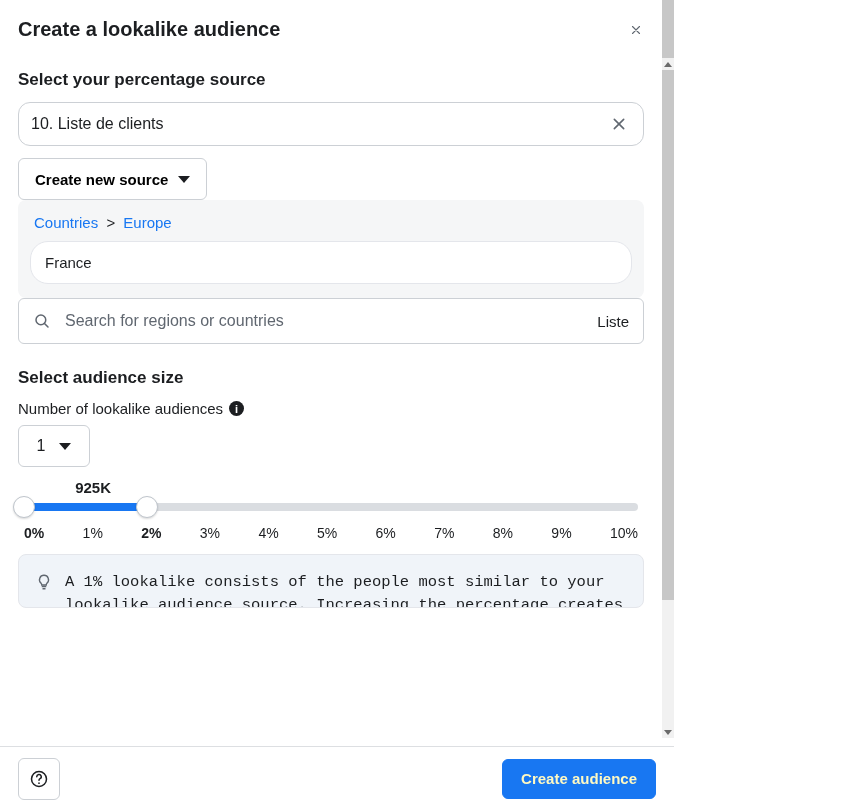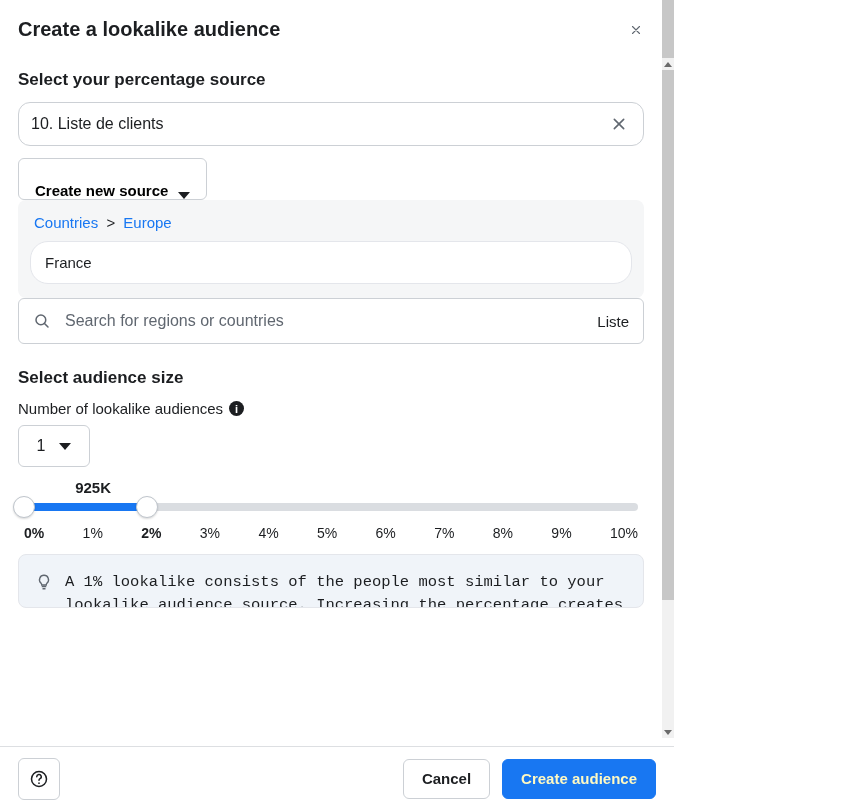--- a/index.html
+++ b/index.html
@@ -81,21 +81,21 @@
   .source-box span{font-size:16px;}
   .x-btn{
     background:none;border:none;
     font-size:20px;color:#606770;cursor:pointer;
     padding:0;width:24px;height:24px;
     display:flex;align-items:center;justify-content:center;
   }
   .new-source{
     margin-top:12px;
     display:inline-flex;
-    align-items:flex-end;
+    align-items:center;
     gap:10px;
     border:1px solid var(--border);
     border-radius:6px;
     height:42px;
     padding:0 16px;
     background:#fff;
     font-size:15px;
     font-weight:600;
     cursor:pointer;
   }
@@ -390,21 +390,20 @@
 
   <div class="footer">
     <button class="help-btn" aria-label="Help">
       <svg width="20" height="20" viewBox="0 0 24 24" fill="none" stroke="#1c1e21" stroke-width="1.8">
           <circle cx="12" cy="12" r="9"></circle>
           <path d="M9.3 9.2a2.7 2.7 0 1 1 3.9 2.4c-.9.5-1.2 1-1.2 1.9" stroke-linecap="round"></path>
           <circle cx="12" cy="17" r="1" fill="#1c1e21" stroke="none"></circle>
         </svg>
     </button>
     <div class="spacer"></div>
-    <button class="btn cancel">Cancel</button>
     <button class="btn primary">Create audience</button>
   </div>
 
   <div class="fake-scroll-track"></div>
   <div class="fake-scroll-thumb"></div>
   <div class="fake-scroll-arrow up">
       <div class="fa-tri up"></div>
     </div>
   <div class="fake-scroll-arrow dn">
       <div class="fa-tri dn"></div>

